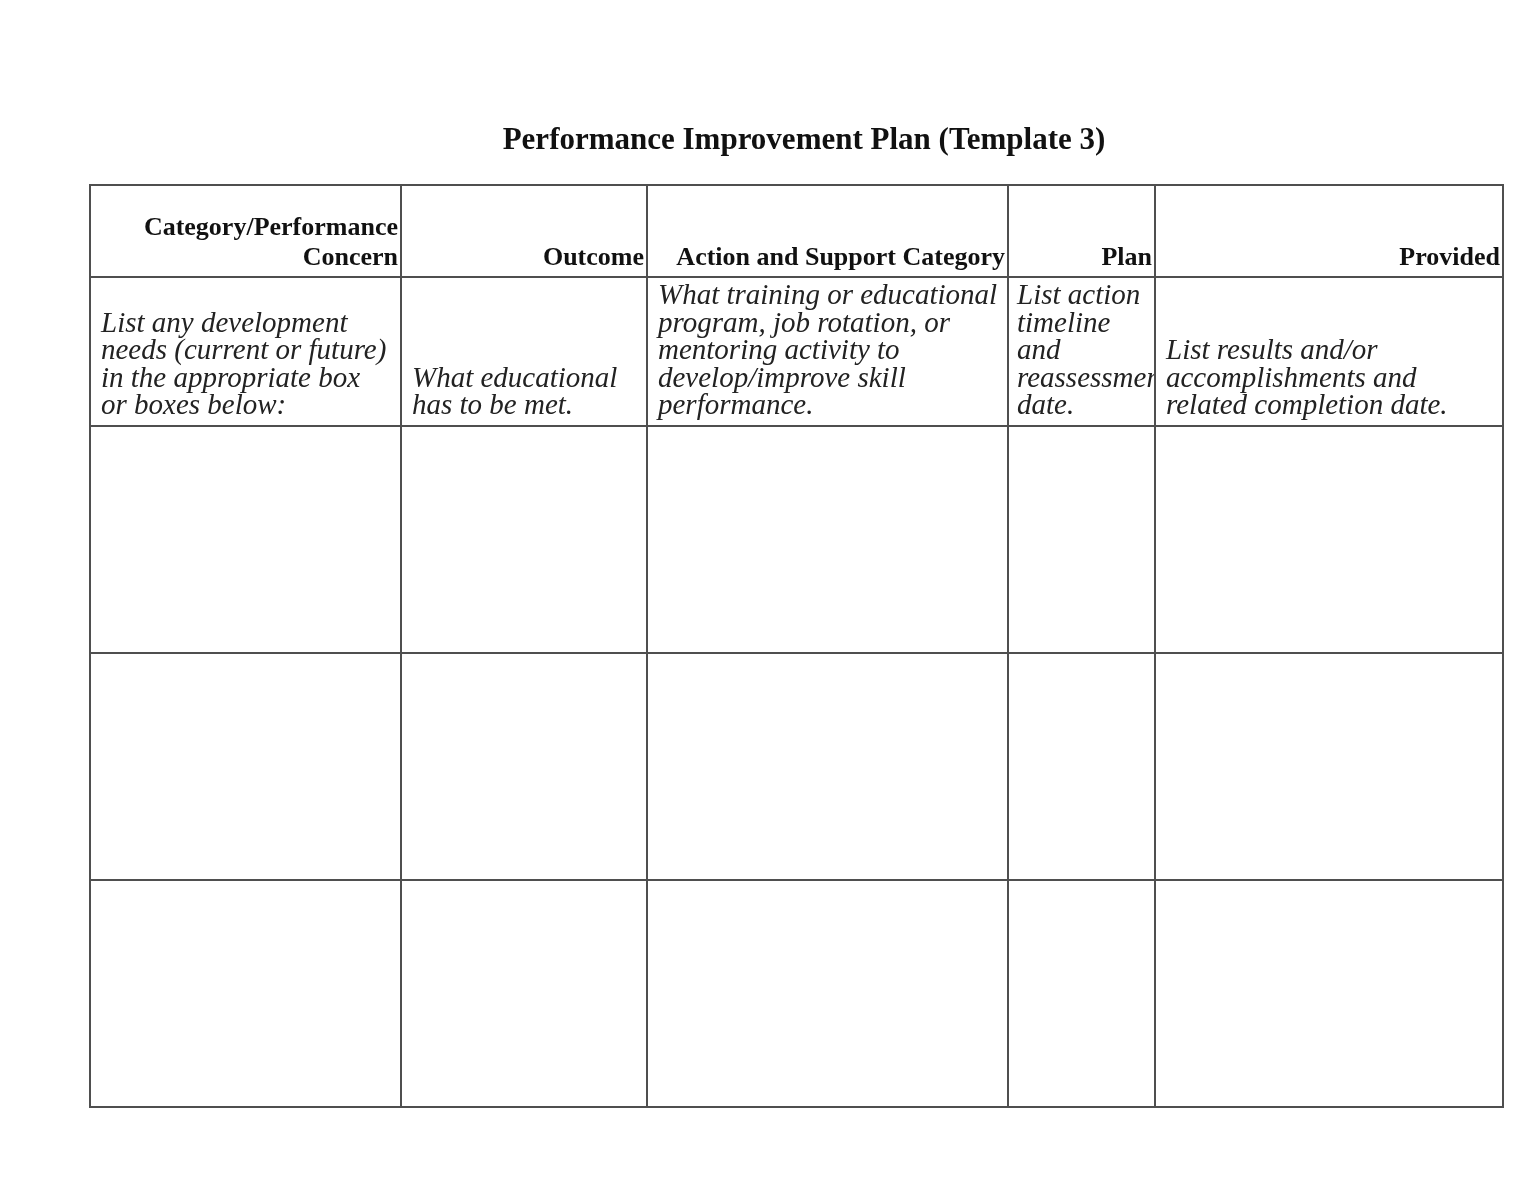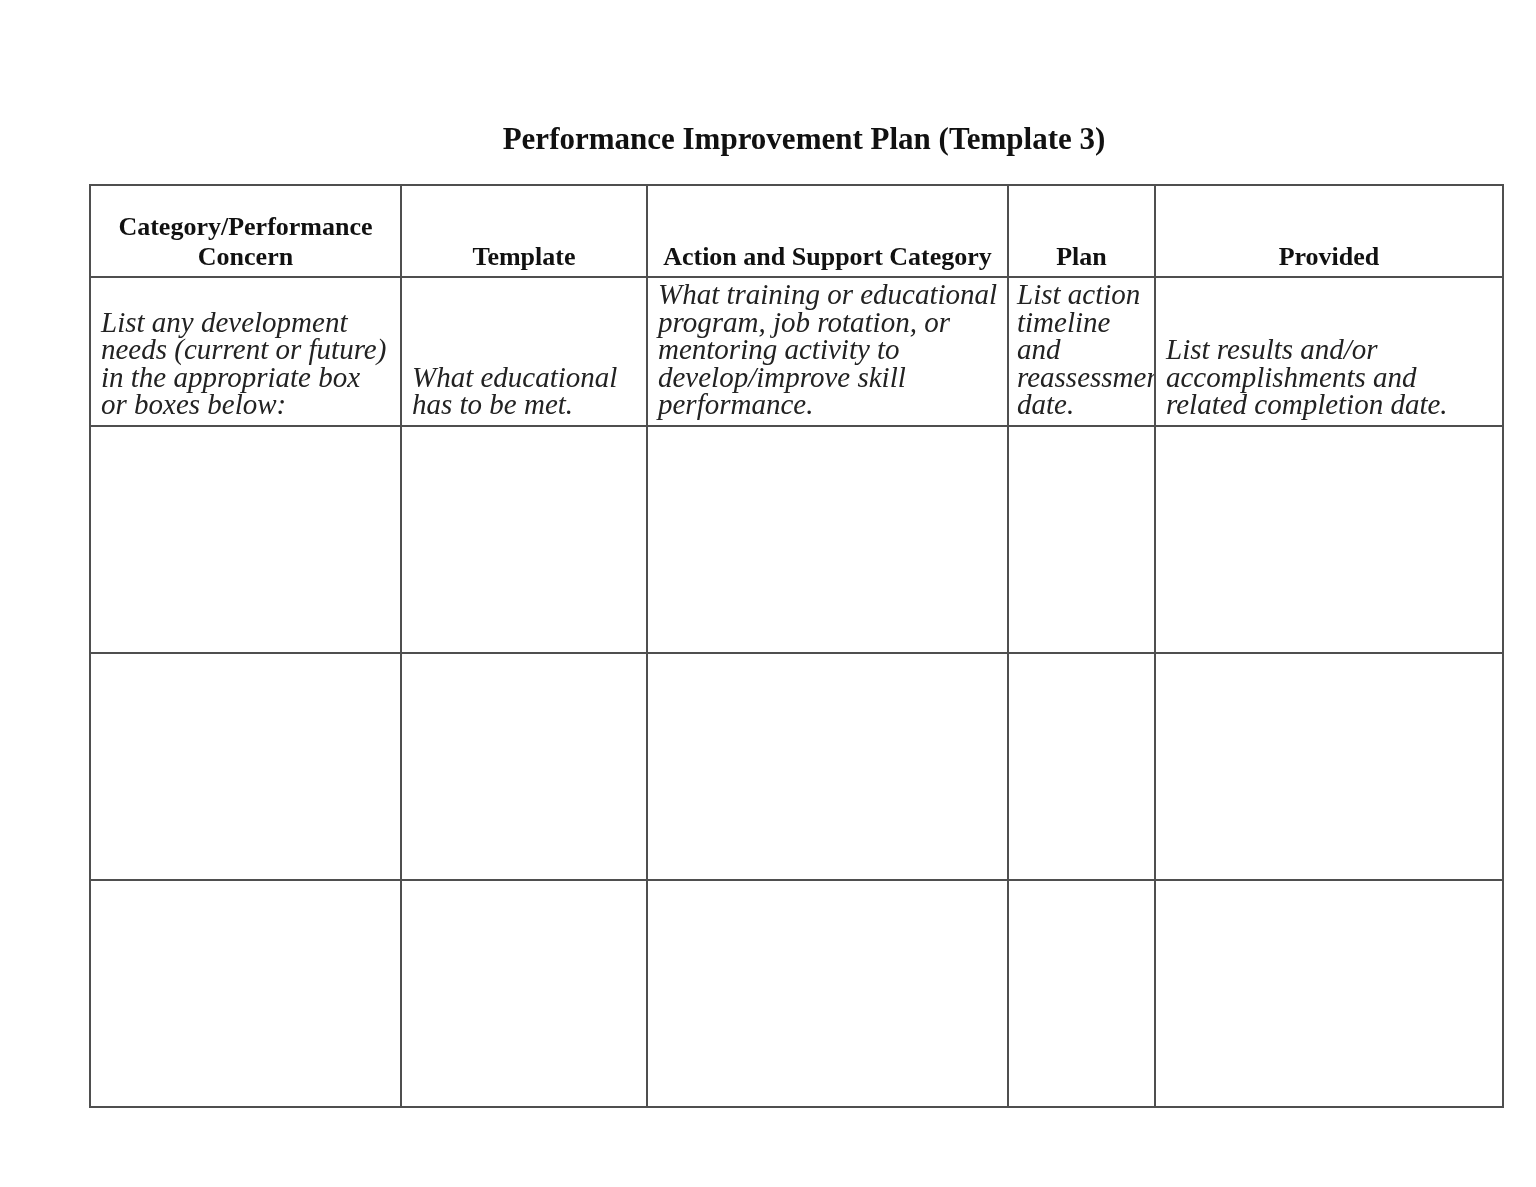--- a/index.html
+++ b/index.html
@@ -44,21 +44,21 @@
   .pip-table col.c5 { width: 348px; }
   .pip-table th,
   .pip-table td {
     border: 2px solid #4f4f4f;
     background: #ffffff;
     overflow: hidden;
   }
   .pip-table tr.header-row th {
     height: 84px;
     vertical-align: bottom;
-    text-align: center;
+    text-align: right;
     font-size: 26px;
     line-height: 30px;
     font-weight: bold;
     padding: 2px 2px 4px 2px;
     color: #111111;
   }
   .pip-table tr.instruction-row td {
     height: 90px;
     vertical-align: bottom;
     text-align: left;
@@ -88,21 +88,21 @@
     <colgroup>
       <col class="c1">
         <col class="c2">
         <col class="c3">
         <col class="c4">
         <col class="c5">
     </colgroup>
     <thead>
       <tr class="header-row">
         <th>Category/Performance Concern</th>
-        <th>Template</th>
+        <th>Outcome</th>
         <th>Action and Support Category</th>
         <th>Plan</th>
         <th>Provided</th>
       </tr>
     </thead>
     <tbody>
       <tr class="instruction-row">
         <td class="cell-category">List any development needs (current or future) in the appropriate box or boxes below:</td>
         <td class="cell-standard">What educational has to be met.</td>
         <td class="cell-action">What training or educational program, job rotation, or mentoring activity to develop/improve skill performance.</td>

